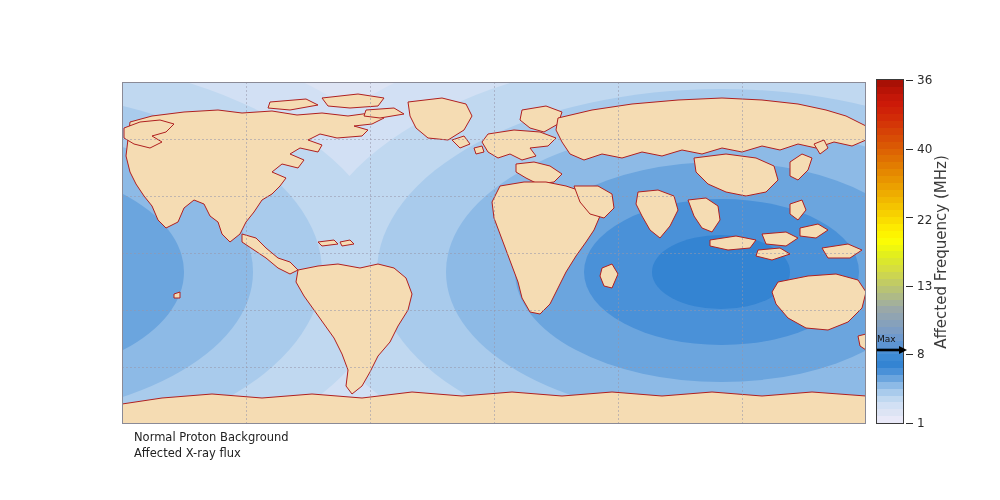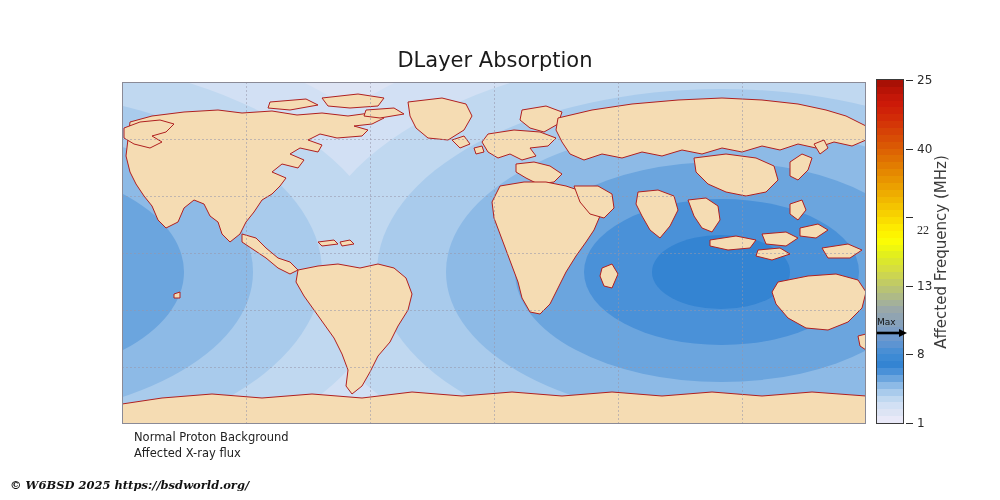--- a/index.html
+++ b/index.html
@@ -59,40 +59,39 @@
   .cb-lab  { position:absolute; left:917px; font-size:12px; color:#2b2b2b; transform:translateY(-50%); }
   .cb-title {
     position:absolute; left:931px; top:79px; height:345px; width:20px;
     display:flex; align-items:center; justify-content:center;
   }
   .cb-title span {
     transform: rotate(-90deg); white-space:nowrap;
     font-size:15px; color:#3b3b3b;
   }
   
-  .maxmark { position:absolute; left:877px; top:318px; width:34px; height:24px;text-decoration:underline; }
+  .maxmark { position:absolute; left:877px; top:335px; width:34px; height:24px;text-decoration:underline; }
   .maxmark .mtxt { position:absolute; left:0; top:0; font-size:9px; color:#111; line-height:9px; }
   .maxmark .marrow { position:absolute; left:0; top:11px; width:30px; height:8px; }
 
   
   .note {
     position:absolute; left:134px; font-size:11.5px; color:#222;
   }
   .note.l1 { top:430px; }
   .note.l2 { top:446px; }
   .stamp { position:absolute; left:722px; top:430px; font-size:11.5px; color:#222; }
   .copy  { position:absolute; left:10px; top:478px; font-size:11.5px; color:#111;
            font-style:italic; font-weight:bold; font-family:"DejaVu Serif", serif; }
 </style>
 </head>
 <body>
 
 <div id="root">
 
-  <div class="title">DLayer Absorption</div>
 
   <div class="map-wrap">
 
     <div class="absorb" id="absorb-layer">
         <div class="ring" style="left: -20.6667px; top: -140px; width: 1240px; height: 660px; background: rgb(227, 226, 245);"></div>
         <div class="ring" style="left: -764.667px; top: -140px; width: 1240px; height: 660px; background: rgb(227, 226, 245);"></div>
         <div class="ring" style="left: 723.333px; top: -140px; width: 1240px; height: 660px; background: rgb(227, 226, 245);"></div>
         <div class="ring" style="left: 48.2222px; top: -103.333px; width: 1102.22px; height: 586.667px; background: rgb(221, 228, 244);"></div>
         <div class="ring" style="left: -695.778px; top: -103.333px; width: 1102.22px; height: 586.667px; background: rgb(221, 228, 244);"></div>
         <div class="ring" style="left: 117.111px; top: -66.6667px; width: 964.444px; height: 513.333px; background: rgb(210, 224, 244);"></div>
@@ -252,25 +251,25 @@
       <div class="cbar-seg" style="height: 6.86px; background: rgb(107, 165, 222);"></div>
       <div class="cbar-seg" style="height: 6.86px; background: rgb(141, 186, 230);"></div>
       <div class="cbar-seg" style="height: 6.86px; background: rgb(169, 203, 236);"></div>
       <div class="cbar-seg" style="height: 6.86px; background: rgb(192, 216, 240);"></div>
       <div class="cbar-seg" style="height: 6.86px; background: rgb(210, 224, 244);"></div>
       <div class="cbar-seg" style="height: 6.86px; background: rgb(221, 228, 244);"></div>
       <div class="cbar-seg" style="height: 6.86px; background: rgb(233, 233, 248);"></div>
     </div>
   <div id="cbar-ticks">
       <div class="cb-tick" style="top: 80px;"></div>
-      <div class="cb-lab" style="top: 80px;">25</div>
+      <div class="cb-lab" style="top: 80px;">36</div>
       <div class="cb-tick" style="top: 148.6px;"></div>
       <div class="cb-lab" style="top: 148.6px;">40</div>
       <div class="cb-tick" style="top: 217.2px;"></div>
-      <div class="cb-lab" style="top: 230px; font-family: Liberation Serif, serif;">22</div>
+      <div class="cb-lab" style="top: 220px;">22</div>
       <div class="cb-tick" style="top: 285.8px;"></div>
       <div class="cb-lab" style="top: 285.8px;">13</div>
       <div class="cb-tick" style="top: 354.4px;"></div>
       <div class="cb-lab" style="top: 354.4px;">8</div>
       <div class="cb-tick" style="top: 423px;"></div>
       <div class="cb-lab" style="top: 423px;">1</div>
     </div>
   <div class="cb-title">
     <span>Affected Frequency (MHz)</span>
   </div>
@@ -279,14 +278,13 @@
     <div class="mtxt">Max</div>
     <svg class="marrow" viewBox="0 0 30 8">
       <line x1="0" y1="4" x2="22" y2="4" stroke="#000" stroke-width="2.6"></line>
       <polygon points="22,0 30,4 22,8" fill="#000"></polygon>
     </svg>
   </div>
 
   <div class="note l1">Normal Proton Background</div>
   <div class="note l2">Affected X-ray flux</div>
 
-  <div class="copy">© W6BSD 2025 https://bsdworld.org/</div>
 </div>
 
 </body></html>

